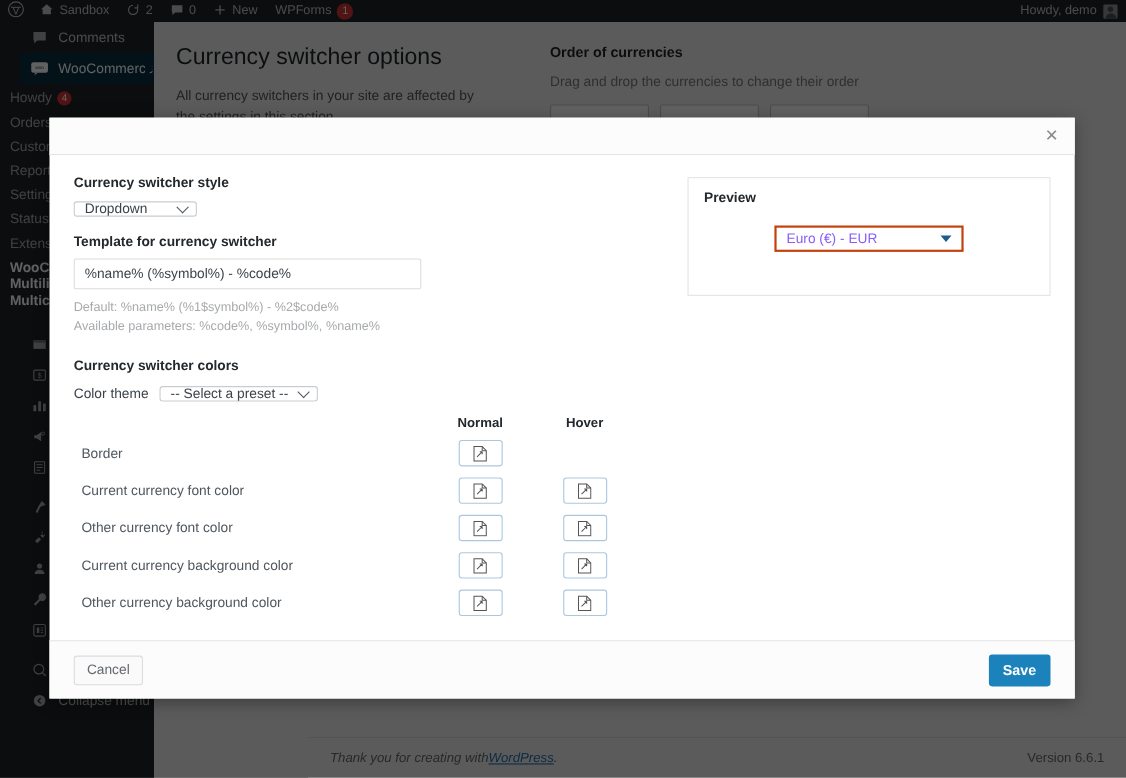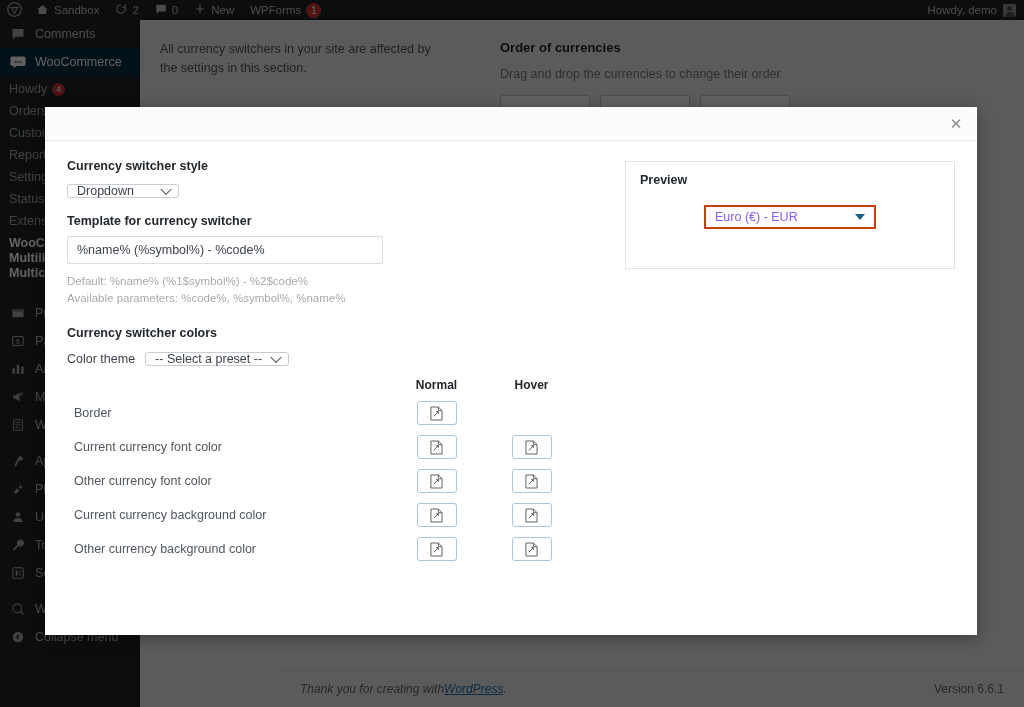--- a/index.html
+++ b/index.html
@@ -28,21 +28,21 @@
   .ab-badge {
     background: #d63638; color: #fff; border-radius: 9px;
     min-width: 15px; height: 15px; font-size: 10px; line-height: 15px;
     text-align: center; padding: 0 4px;
   }
 
   .adminmenu {
     position: absolute; top: 20px; left: 0; width: 140px; bottom: 0;
     background: #1d2327; color: #c3c4c7; font-size: 12.5px;
   }
-  .menu-item { display: flex; align-items: center; gap: 9px; padding: 7px 0 7px 9px; color: #c3c4c7; position: relative; }
+  .menu-item { display: flex; align-items: center; gap: 9px; padding: 7px 0 7px 9px; color: #c3c4c7; position: relative; margin-left: 18px; }
   .menu-item .mi-ico { width: 17px; flex: 0 0 17px; display:flex; align-items:center; justify-content:center; color:#a7aaad; }
   .menu-item.current { background: #0a2e42; color: #fff; }
   .menu-item.current .mi-ico { color:#fff; }
   .menu-item.current::after {
     content:''; position:absolute; right:-8px; top:50%; transform:translateY(-50%);
     border:8px solid transparent; border-left-color:#0a2e42;
   }
   .submenu { background: #1d2327; padding: 2px 0 6px 0; font-size: 12.5px; }
   .submenu .sub-item { padding: 4px 0 4px 9px; color: #a7aaad; display:flex; align-items:center; gap:5px; }
   .submenu .sub-item.active-sub { color: #fff; font-weight: bold; line-height: 15px; }
@@ -382,20 +382,21 @@
             </svg>
           </span>
         <span>Collapse menu</span>
       </div>
     </div>
 
     <div class="content-area">
       <div class="page-wrap">
         <div class="bg-cols">
           <div>
+            <div class="bg-h1">Currency switcher options</div>
             <div class="bg-p">All currency switchers in your site are affected by the settings in this section.</div>
           </div>
           <div>
             <div class="bg-h3">Order of currencies</div>
             <div class="bg-sub">Drag and drop the currencies to change their order</div>
             <div class="bg-chips">
               <div class="bg-chip"></div>
               <div class="bg-chip"></div>
               <div class="bg-chip"></div>
             </div>
@@ -562,14 +563,18 @@
         <div class="preview-box">
           <div class="preview-title">Preview</div>
           <div class="preview-ctrl">
             <span>Euro (€) - EUR</span>
             <span class="tri"></span>
           </div>
         </div>
       </div>
     </div>
 
+    <div class="modal-foot">
+      <div class="btn-cancel">Cancel</div>
+      <div class="btn-save">Save</div>
+    </div>
   </div>
 </div>
 
 </body></html>

